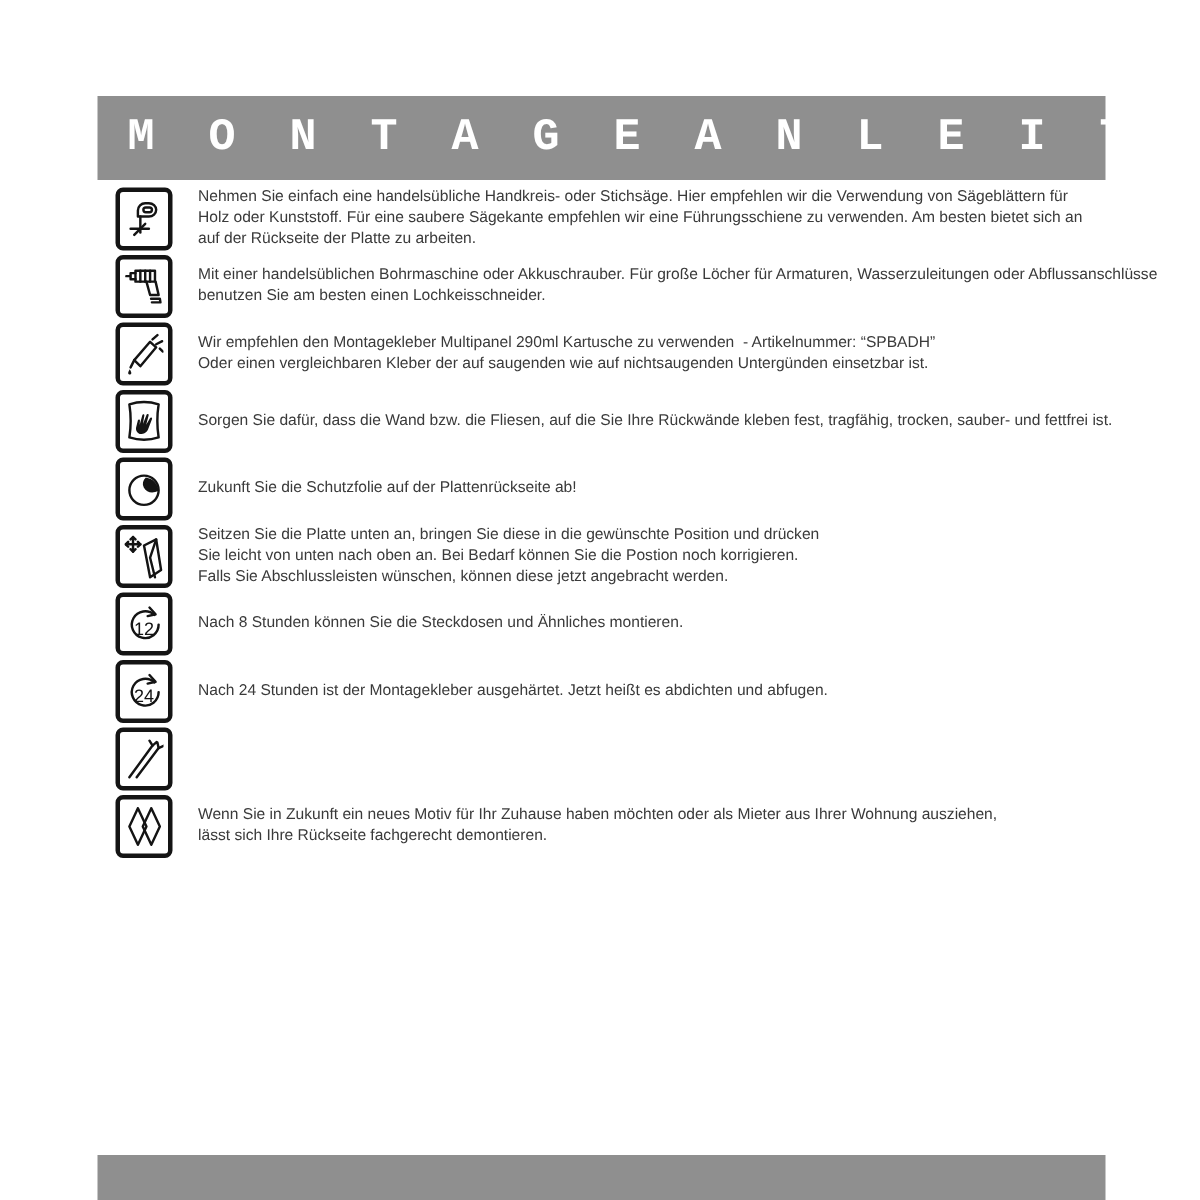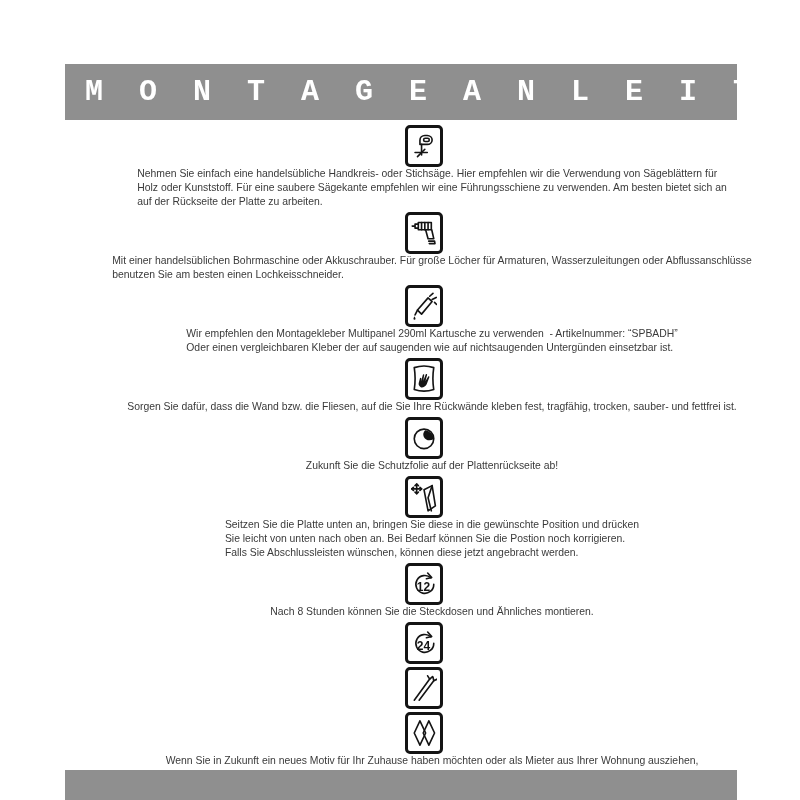--- a/index.html
+++ b/index.html
@@ -4,27 +4,27 @@
 <style>
   html,body{margin:0;padding:0;background:#fff;}
   .page{position:relative;width:800px;height:800px;background:#ffffff;overflow:hidden;
         font-family:"Liberation Sans",sans-serif;}
   .header-bar{position:absolute;left:65px;top:64px;width:672px;height:56px;background:#8f8f8f;
         display:flex;align-items:center;box-sizing:border-box;padding-left:20px;font-family:Liberation Mono, monospace;}
   .header-title{color:#ffffff;font-size:30px;font-weight:bold;letter-spacing:9px;margin:0;
         white-space:nowrap;}
   .footer-bar{position:absolute;left:65px;bottom:0;width:672px;height:30px;background:#8f8f8f;}
   .steps{position:absolute;left:77px;top:125px;width:710px;display:flex;flex-direction:column;}
-  .step{display:flex;align-items:center;margin-bottom:3px;min-height:42px;flex-direction:column;}
+  .step{display:flex;align-items:center;margin-bottom:3px;min-height:42px;}
   .icon-box{width:32px;height:36px;border:3px solid #141414;border-radius:5px;background:#fff;
         flex-shrink:0;margin-right:17px;display:flex;align-items:center;justify-content:center;
         position:relative;}
   .icon-box svg{display:block;}
   .timer-num{position:absolute;left:0;top:0;width:100%;height:100%;display:flex;align-items:center;
-        justify-content:center;font-size:12px;font-weight:bold;color:#141414;padding-top:5px;
+        justify-content:center;font-size:12px;font-weight:normal;color:#141414;padding-top:5px;
         box-sizing:border-box;text-align:center;}
   .step-text{font-size:10.4px;line-height:14px;color:#3a3a3a;white-space:pre;}
   .ic{stroke:#141414;stroke-width:2;fill:none;stroke-linecap:round;stroke-linejoin:round;}
   .icf{fill:#141414;stroke:none;}
 </style>
 </head>
 <body>
 
 <div class="page">
 
@@ -124,20 +124,21 @@
     </div>
 
     <div class="step">
       <span class="icon-box">
         <svg width="26" height="30" viewBox="0 0 32 36">
           <path class="ic" d="M24.5 10.5 a11 11 0 1 0 3.5 8"></path>
           <path class="ic" d="M20.5 4.5 l5 5.5 -6.5 1.5"></path>
         </svg>
         <span class="timer-num">24</span>
       </span>
+      <div class="step-text">Nach 24 Stunden ist der Montagekleber ausgehärtet. Jetzt heißt es abdichten und abfugen.</div>
     </div>
 
     <div class="step">
       <span class="icon-box">
         <svg width="26" height="30" viewBox="0 0 32 36">
           <path class="ic" d="M4 33 L23 7 M10 33 L28 9"></path>
           <path class="ic" d="M23 7 l-2.5 -4 M23 7 l3.5 -3 M28 9 l-1 -4.5 M28 9 l4.5 -2"></path>
         </svg>
       </span>
     </div>

